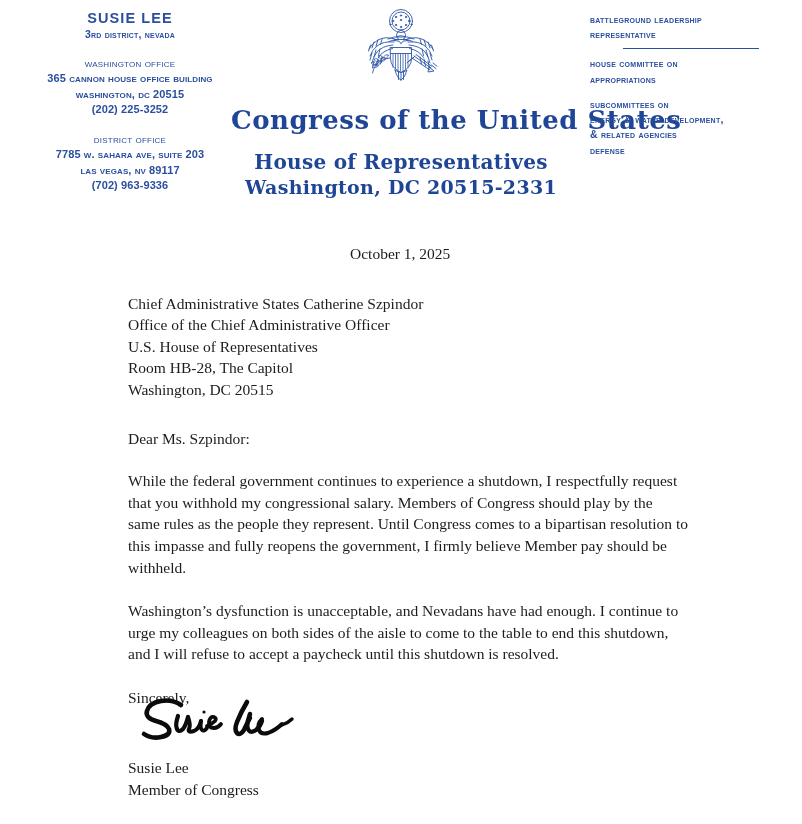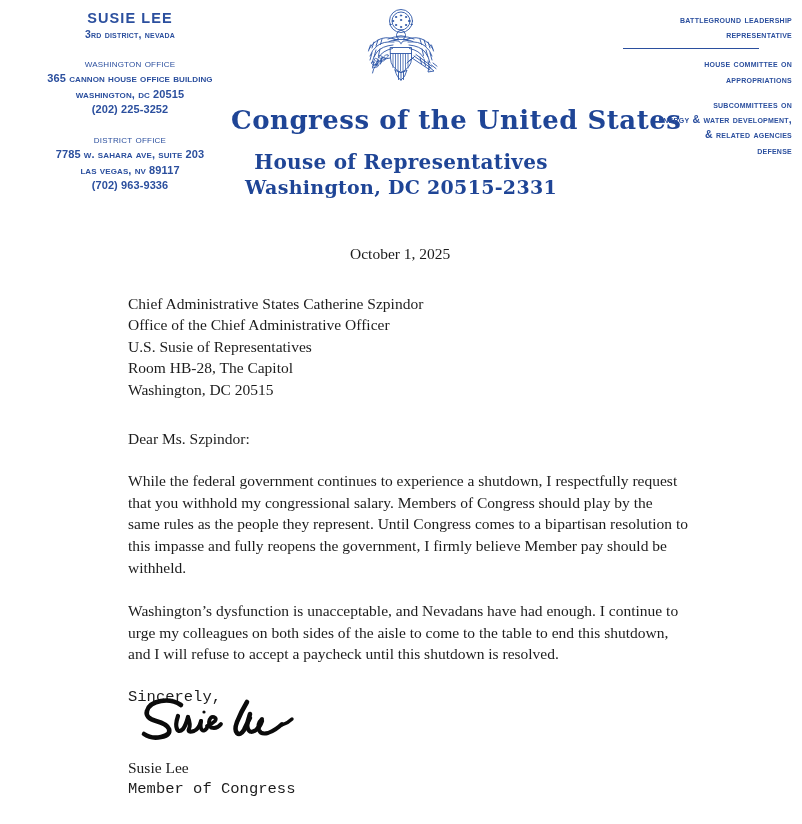--- a/index.html
+++ b/index.html
@@ -116,21 +116,21 @@
     line-height: 1.2;
     margin-top: 2px;
     white-space: nowrap;
   }
 
   .lh-right {
     position: absolute;
     left: 590px;
     top: 12px;
     width: 202px;
-    text-align: right;
+    text-align: left;
     font-family: "Liberation Sans", sans-serif;
     color: #2b4f9e;
   }
   .rt-line {
     font-size: 10.5px;
     font-weight: bold;
     letter-spacing: 0.25px;
     font-variant: small-caps;
     text-transform: lowercase;
     line-height: 1.45;
@@ -156,38 +156,38 @@
   }
   .date-line {
     text-align: left;
     padding-left: 222px;
     margin-bottom: 28px;
   }
   .addr-line { display: block; }
   .addr-block { margin-bottom: 27px; }
   .salutation { margin-bottom: 21px; font-family: Liberation Serif, serif; }
   .para { margin-bottom: 22px; text-align: left; }
-  .closing { margin-bottom: 4px; font-family: Liberation Mono, monospace; }
+  .closing { margin-bottom: 4px; }
 
   .sig-area {
     position: absolute;
     left: 128px;
     top: 694px;
     width: 420px;
   }
   .signature-img { display: block; margin-left: 6px; }
   .sig-name {
     font-family: "Liberation Serif", serif;
     font-size: 15.5px;
     line-height: 21.6px;
     color: #1c1c1c;
     margin-top: 7px;
   }
   .sig-title {
-    font-family: Liberation Mono, monospace;
+    font-family: Liberation Serif, serif;
     font-size: 15.5px;
     line-height: 21.6px;
     color: #1c1c1c;
   }
 </style>
 </head>
 <body>
 
 <div class="letterhead">
 
@@ -304,21 +304,21 @@
   </div>
 </div>
 
 <div class="letter-body">
 
   <div class="date-line">October 1, 2025</div>
 
   <div class="addr-block">
     <span class="addr-line">Chief Administrative States Catherine Szpindor</span>
     <span class="addr-line">Office of the Chief Administrative Officer</span>
-    <span class="addr-line">U.S. Susie of Representatives</span>
+    <span class="addr-line">U.S. House of Representatives</span>
     <span class="addr-line">Room HB-28, The Capitol</span>
     <span class="addr-line">Washington, DC 20515</span>
   </div>
 
   <div class="salutation">Dear Ms. Szpindor:</div>
 
   <div class="para">While the federal government continues to experience a shutdown, I respectfully request that you withhold my congressional salary. Members of Congress should play by the same rules as the people they represent. Until Congress comes to a bipartisan resolution to this impasse and fully reopens the government, I firmly believe Member pay should be withheld.</div>
 
   <div class="para">Washington’s dysfunction is unacceptable, and Nevadans have had enough. I continue to urge my colleagues on both sides of the aisle to come to the table to end this shutdown, and I will refuse to accept a paycheck until this shutdown is resolved.</div>
 

